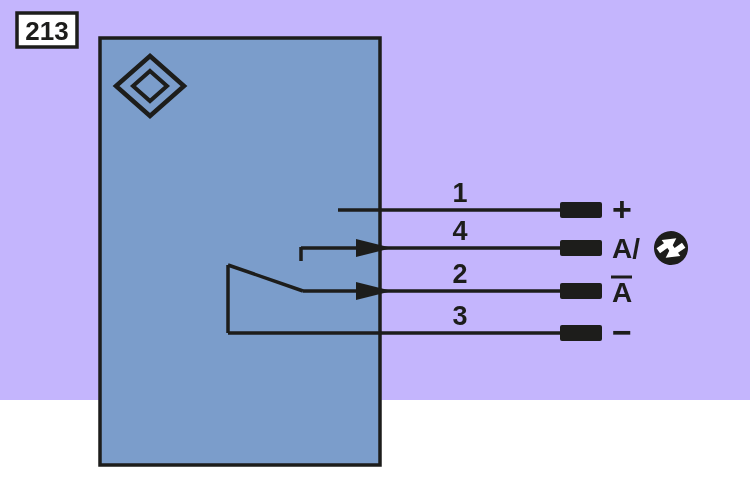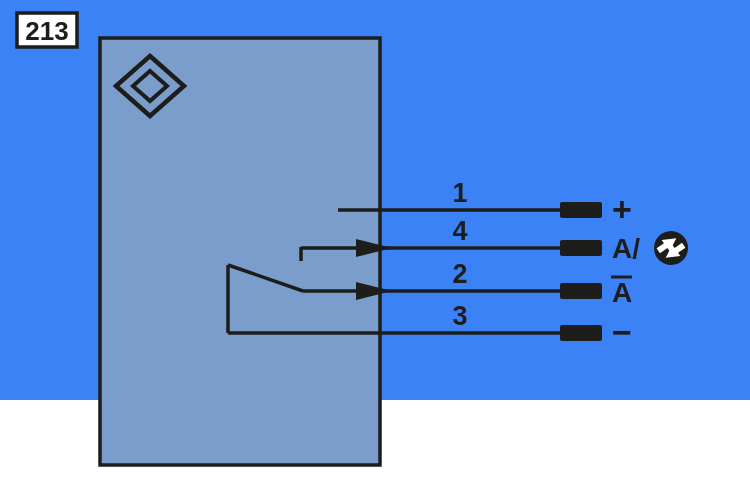--- a/index.html
+++ b/index.html
@@ -7,21 +7,21 @@
     padding: 0;
     background: #ffffff;
     width: 750px;
     height: 500px;
     overflow: hidden;
   }
   .stage {
     position: relative;
     width: 750px;
     height: 400px;
-    background: #3b82f6;
+    background: #c4b5fd;
   }
   svg {
     display: block;
   }
   text {
     font-family: "Liberation Sans", "DejaVu Sans", sans-serif;
     font-weight: bold;
     fill: #1d1d1b;
   }
   .pin-num  { font-size: 27px; }

